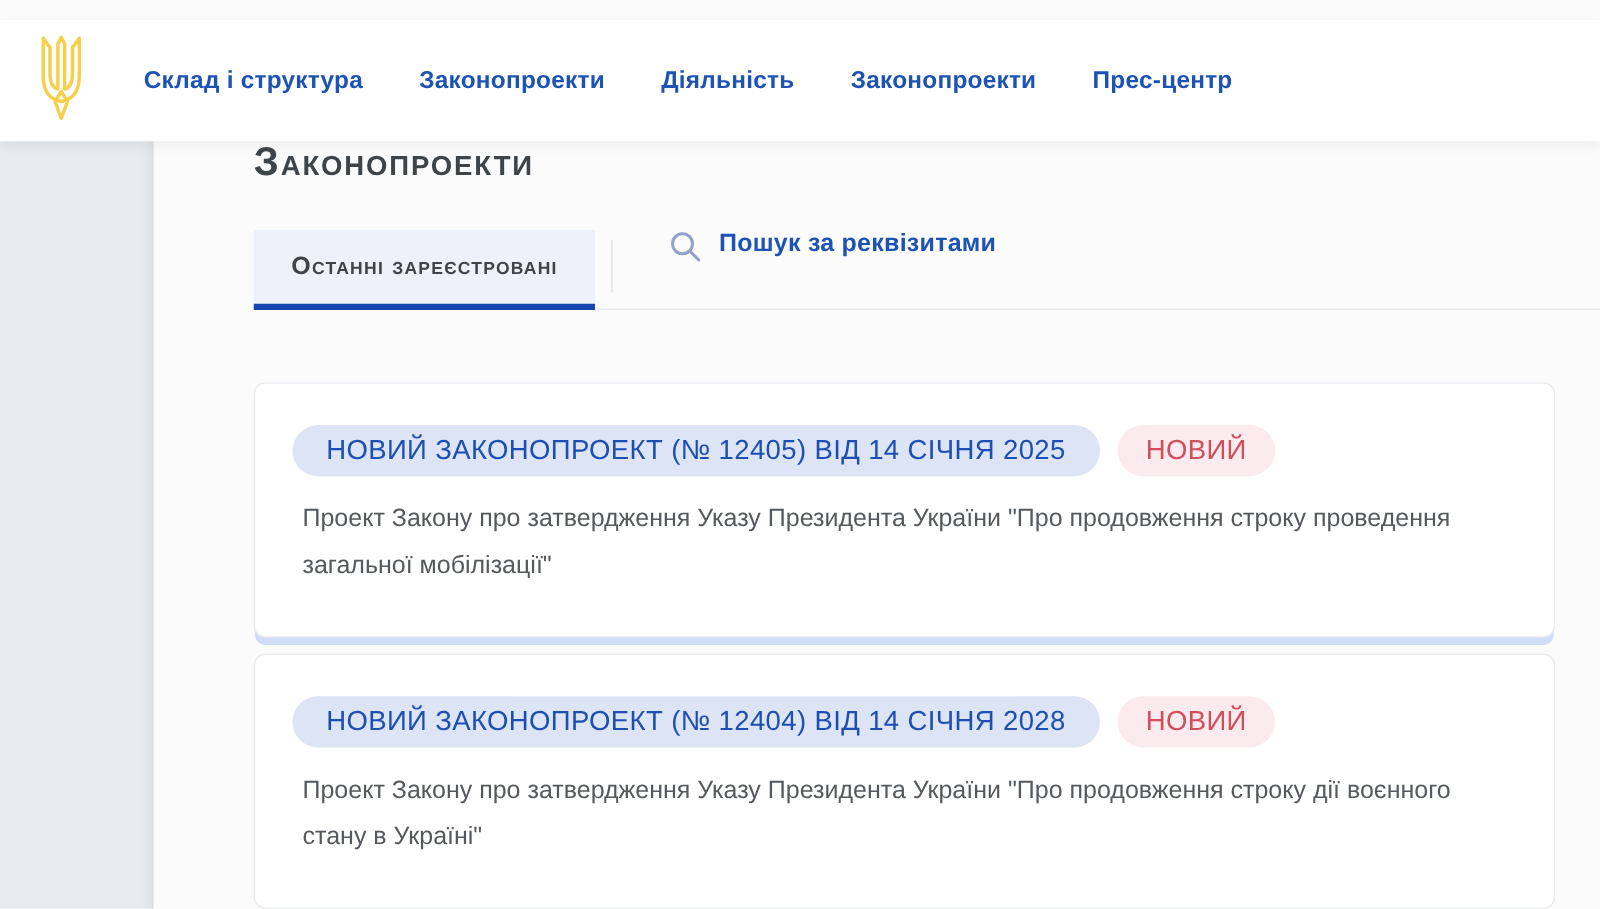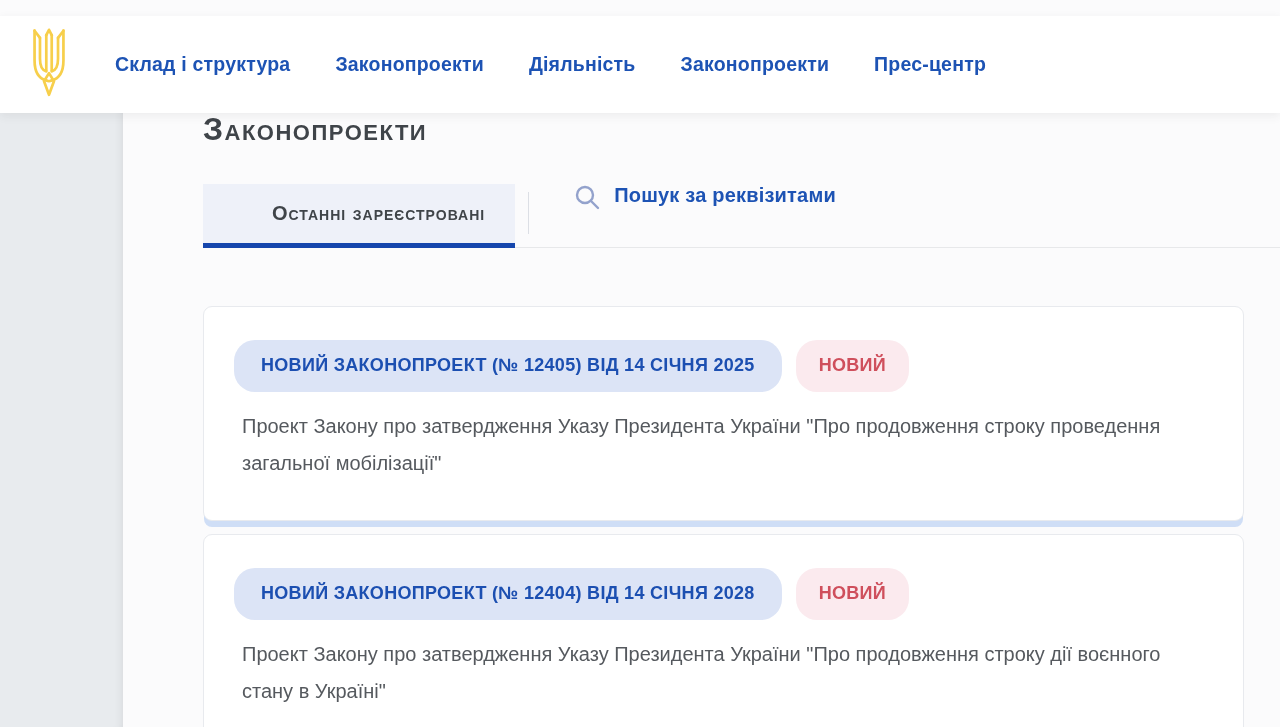--- a/index.html
+++ b/index.html
@@ -59,21 +59,21 @@
   .tab-active {
     position:relative; z-index:1;
     display:flex; align-items:center;
     padding:0 30px;
     background:#eef1f9;
     border-bottom:5px solid #1546ad;
     cursor:pointer;
   }
   .tab-active .tab-label {
     font-variant:small-caps; font-weight:700; font-size:20px;
-    color:#3f4449; letter-spacing:1px;margin-left:39px;
+    color:#3f4449; letter-spacing:1px;
   }
   .tabs-divider {
     width:1px; background:#dcdfe5;
     margin:8px 0 14px 13px;
   }
   .tab-search {
     display:flex; align-items:flex-start; gap:13px;
     margin-left:45px; padding-bottom:1px;
     cursor:pointer;
   }
@@ -89,23 +89,23 @@
     background:#ffffff;
     border:1px solid #e8eaee;
     border-radius:9px;
     padding:33px 30px 38px;
   }
   .card.elevated { box-shadow:0 7px 0 -1px #cfdef6; }
   .card + .card { margin-top:13px; }
 
   .badges { display:flex; align-items:center; gap:14px; }
   .pill {
-    height:52px; border-radius:21px;
+    height:41px; border-radius:21px;
     display:inline-flex; align-items:center;
-    font-weight:700; font-size:18px; letter-spacing:0.3px;
+    font-weight:400; font-size:22px; letter-spacing:0.3px;
     white-space:nowrap;
   }
   .pill-blue { padding:0 27px; background:#dce4f6; color:#1c4fb1; cursor:pointer; }
   .pill-red  { padding:0 23px; background:#fbeaee; color:#cf4f5c; }
 
   .card-text {
     margin-top:16px;
     max-width:930px;
     font-size:20px; line-height:37px;
     color:#55595e; font-weight:400;margin-left:8px;

